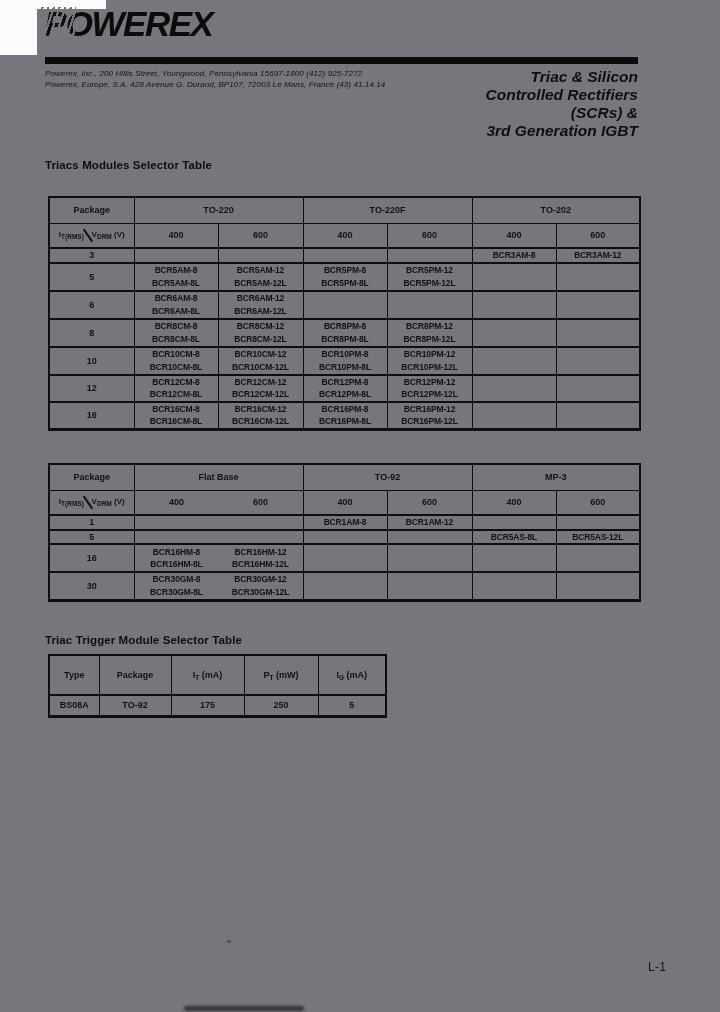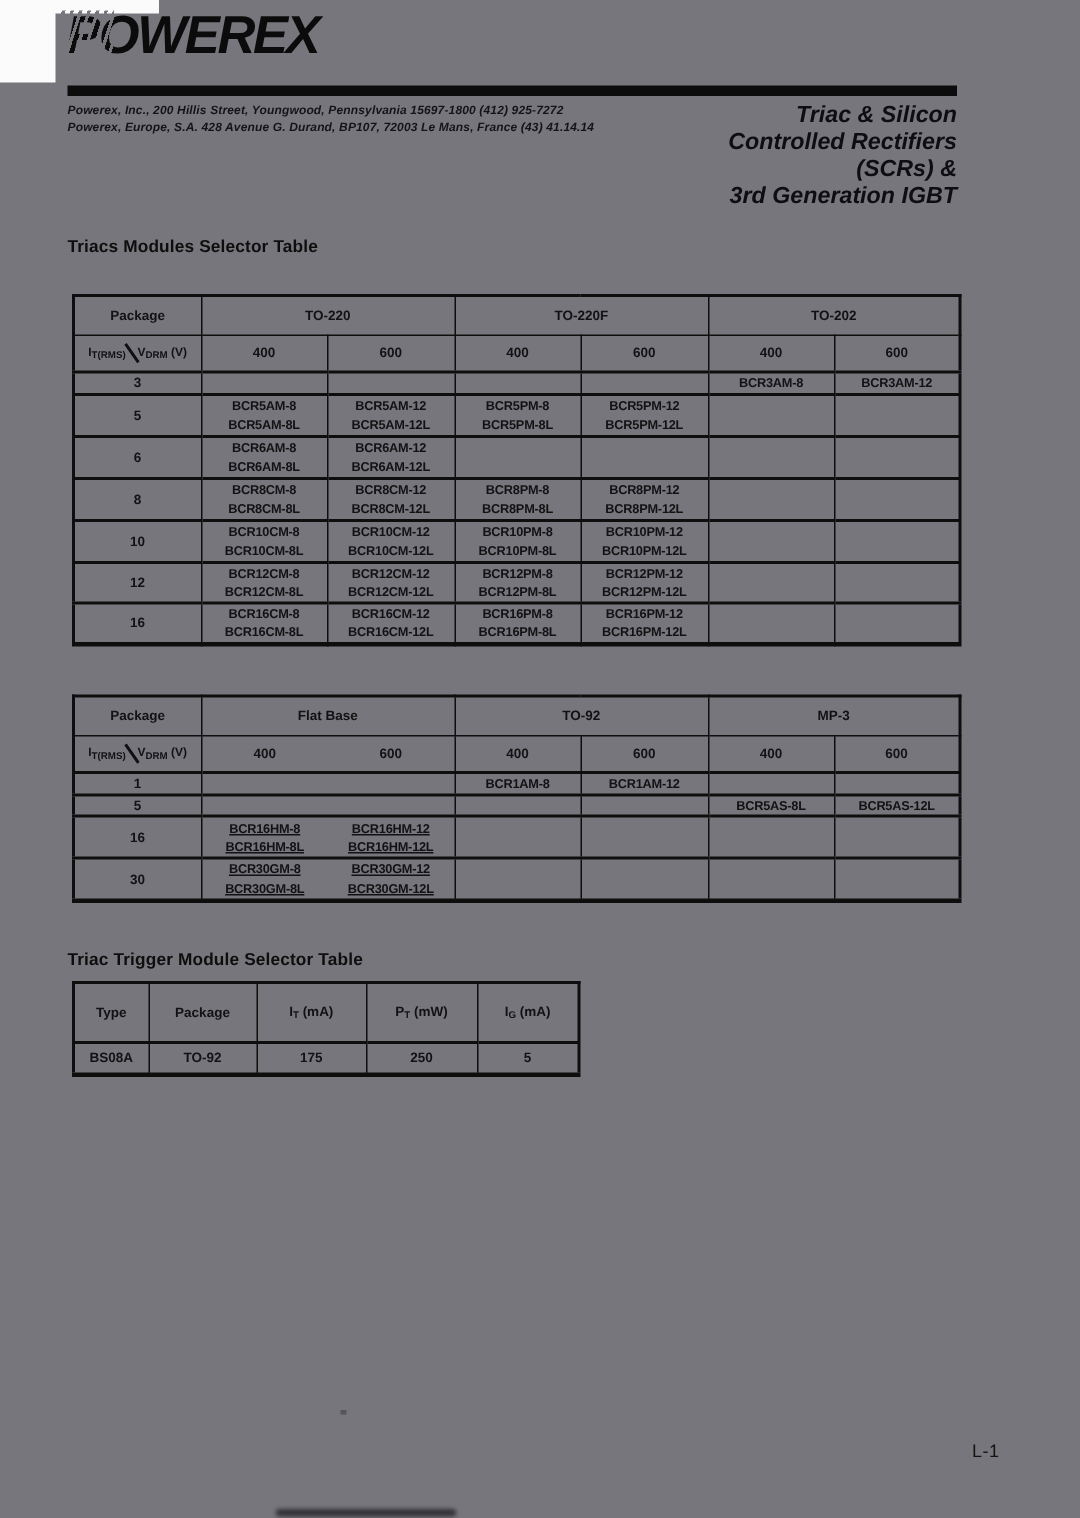--- a/index.html
+++ b/index.html
@@ -16,41 +16,41 @@
             background:#26262b; filter:blur(1.4px); border-radius:2px; opacity:.85; }
   .speck  { position:absolute; left:227px; top:940px; width:4px; height:3px; background:#3a3a3f; opacity:.55; }
 
   
   .logo { position:absolute; left:44px; top:4px; height:44px; }
   .logo-text { font-size:35px; font-weight:bold; font-style:italic; letter-spacing:-1.5px;
                color:#0b0b0b; transform:scaleY(1.02); display:inline-block; }
   .logo-hatch { position:absolute; left:-6px; top:3px; width:38px; height:36px;
     background:repeating-linear-gradient(108deg, rgba(119,118,124,0) 0 3.2px, #77767c 3.2px 5.4px); }
   .rule { position:absolute; left:45px; top:57px; width:593px; height:7px; background:#0c0c0c; }
-  .addr { position:absolute; left:45px; top:69px; font-size:8px; font-weight:bold; font-style:italic;
+  .addr { position:absolute; left:45px; top:69px; font-size:8px; font-weight:normal; font-style:italic;
           line-height:10.5px; color:#141418; letter-spacing:.1px; }
   .doc-title { position:absolute; right:82px; top:68px; text-align:right;
                font-size:15.5px; font-weight:bold; font-style:italic; line-height:18px; color:#0e0e12; }
 
   
   .tbl-title { position:absolute; left:45px; font-size:11.5px; font-weight:bold; color:#0e0e0e; letter-spacing:.1px; }
   .t1-title { top:159px; }
   .t3-title { top:634px; }
 
   table { border-collapse:collapse; table-layout:fixed; position:absolute; left:48px;
           background:transparent; }
   #triacs-table  { top:196px; width:591px; }
   #second-table  { top:463px; width:591px; }
   #trigger-table { top:654px; width:337px; }
   table { border:2.5px solid #0e0e0e; border-bottom-width:3px; }
   th, td { border:1.5px solid #0e0e0e; padding:0; text-align:center; vertical-align:middle;
            font-size:9px; font-weight:bold; color:#121214; }
   thead tr.hdr2 th { border-bottom-width:2.5px; }
   tbody td { border-top-width:2px; }
-  td.merged-fb { padding:0;text-decoration:underline; }
+  td.merged-fb { padding:0; }
   .halves { display:flex; width:100%; height:100%; align-items:center; }
   .half { flex:1 1 50%; }
   .cell-lines { display:flex; flex-direction:column; justify-content:center; line-height:12.5px; }
   .part { font-size:8.5px; font-weight:bold; letter-spacing:-.15px; white-space:nowrap; }
   .cur { font-size:9px; }
   .corner-cell { font-size:8px; white-space:nowrap; }
   .corner-cell sub, .sym sub { font-size:6.5px; vertical-align:-0.3em; letter-spacing:0; }
   .diag { display:inline-block; width:1.8px; height:15px; background:#101010;
           transform:rotate(-35deg); margin:0 3px; vertical-align:middle; }
   .sym { white-space:nowrap; }

